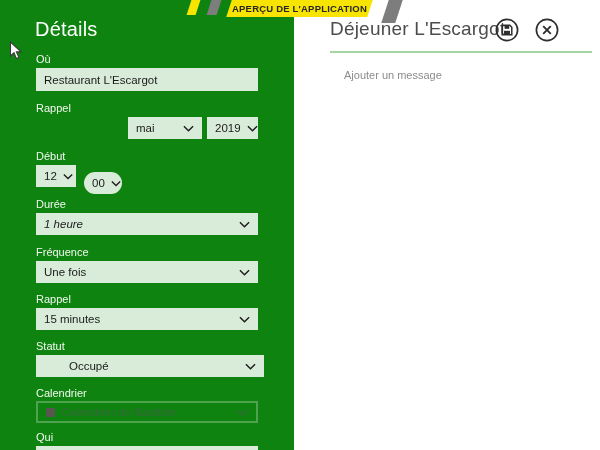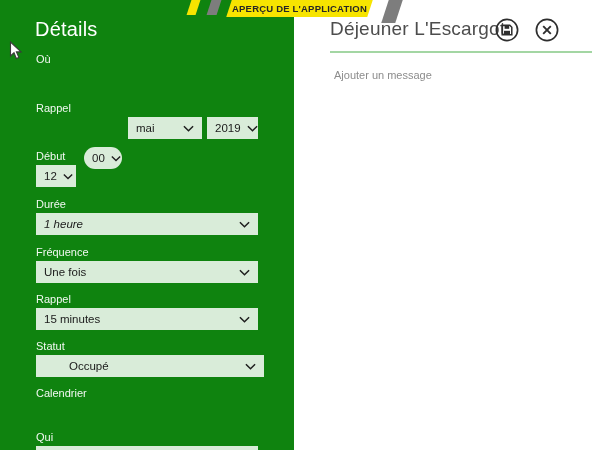--- a/index.html
+++ b/index.html
@@ -65,33 +65,34 @@
   .round-btn {
     position:absolute; top:18px; width:24px; height:24px; cursor:pointer;
     background:transparent; border:none; padding:0;
   }
   .save-btn { left:201px; }
   .close-btn { left:241px; }
   .title-divider {
     position:absolute; left:36px; top:51px; width:262px; height:2px; background:#a3d6a3;
   }
   .message-placeholder {
-    position:absolute; left:40px; top:69px; font-size:11px; color:#8c8c8c;
+    position:absolute; left:50px; top:69px; font-size:11px; color:#8c8c8c;
   }
   
   .cursor { position:absolute; left:9px; top:41px; z-index:9; }
 </style>
 </head>
 <body>
 
 <div class="details-panel">
 
   <div class="panel-title">Détails</div>
 
   <div class="fld-label" style="top:53px;">Où</div>
+  <input class="txt-input" style="top: 68px;" type="text" value="Restaurant L'Escargot">
 
   <div class="fld-label" style="top:102px;">Rappel</div>
   <div class="sel" style="left:128px; top:117px; width:74px;">
     <span class="sel-text">mai</span>
     <svg class="chev" width="11" height="7" viewBox="0 0 12 7">
         <path d="M1 1l5 5 5-5" fill="none" stroke-width="1.6"></path>
       </svg>
   </div>
   <div class="sel" style="left:207px; top:117px; width:51px;">
     <span class="sel-text">2019</span>
@@ -100,21 +101,21 @@
       </svg>
   </div>
 
   <div class="fld-label" style="top:150px;">Début</div>
   <div class="sel" style="left:36px; top:165px; width:40px;">
     <span class="sel-text">12</span>
     <svg class="chev" width="10" height="7" viewBox="0 0 12 7">
         <path d="M1 1l5 5 5-5" fill="none" stroke-width="1.6"></path>
       </svg>
   </div>
-  <div class="sel" style="left:84px; top:147px; width:38px;border-radius:11px;">
+  <div class="sel" style="left:84px; top:172px; width:38px;border-radius:11px;">
     <span class="sel-text">00</span>
     <svg class="chev" width="10" height="7" viewBox="0 0 12 7">
         <path d="M1 1l5 5 5-5" fill="none" stroke-width="1.6"></path>
       </svg>
   </div>
 
   <div class="fld-label" style="top:198px;">Durée</div>
   <div class="sel" style="left:36px; top:213px; width:222px;font-style:italic;">
     <span class="sel-text">1 heure</span>
     <svg class="chev" width="11" height="7" viewBox="0 0 12 7">
@@ -140,20 +141,29 @@
 
   <div class="fld-label" style="top:340px;">Statut</div>
   <div class="sel" style="left:36px; top:355px; width:228px;padding-left:33px;">
     <span class="sel-text">Occupé</span>
     <svg class="chev" width="11" height="7" viewBox="0 0 12 7">
         <path d="M1 1l5 5 5-5" fill="none" stroke-width="1.6"></path>
       </svg>
   </div>
 
   <div class="fld-label" style="top:387px;">Calendrier</div>
+  <div class="sel sel-cal" style="left:36px; top:401px; width:222px;">
+    <span class="sel-text">
+      <span class="cal-swatch"></span>
+      <span>Calendrier de Baptiste</span>
+    </span>
+    <svg class="chev" width="11" height="7" viewBox="0 0 12 7">
+        <path d="M1 1l5 5 5-5" fill="none" stroke-width="1.6"></path>
+      </svg>
+  </div>
 
   <div class="fld-label" style="top:431px;">Qui</div>
   <input class="txt-input" style="top: 446px; height: 23px;" type="text" value="">
 </div>
 
 <div class="event-panel">
   <div class="event-title">Déjeuner L'Escargot</div>
 
   <button class="round-btn save-btn">
     <svg width="24" height="24" viewBox="0 0 24 24">

